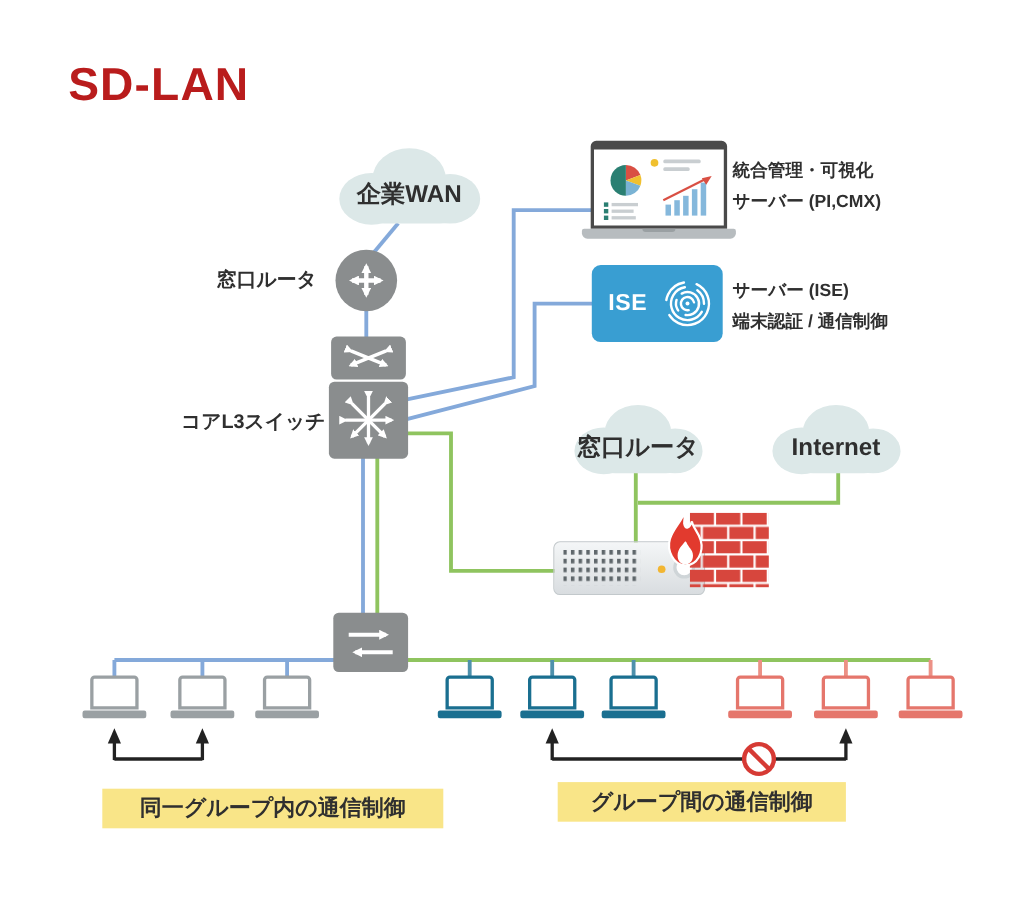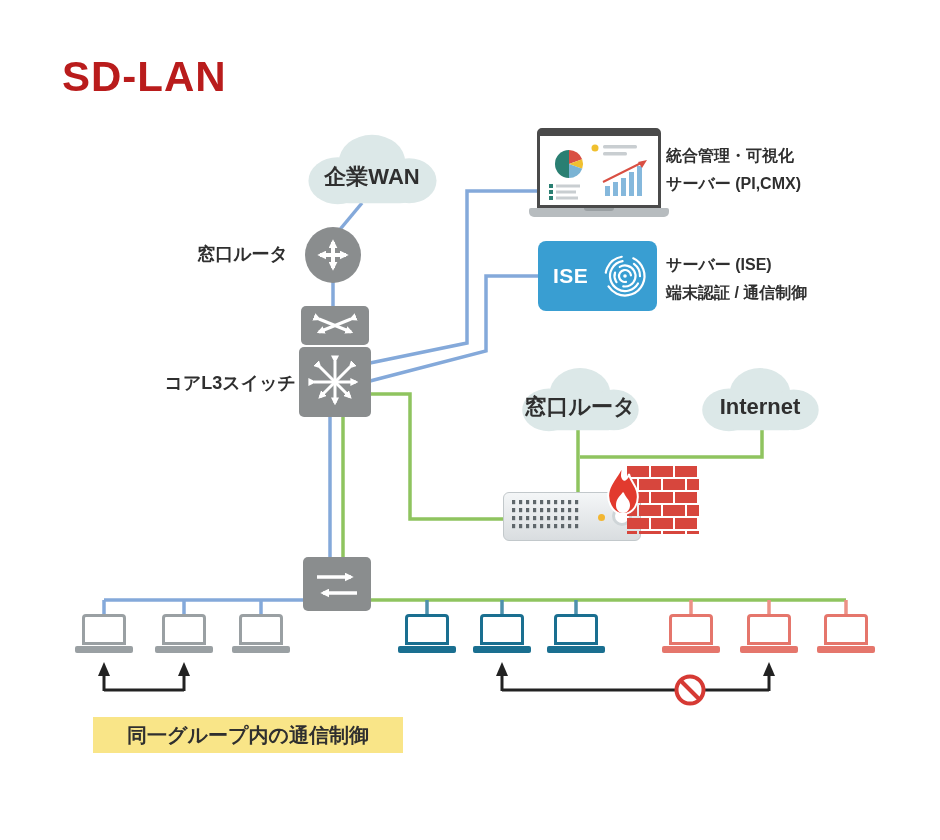--- a/index.html
+++ b/index.html
@@ -306,14 +306,15 @@
   <div class="laptop g-red" style="left:740px;">
       <div class="lp-screen"></div>
       <div class="lp-base"></div>
     </div>
   <div class="laptop g-red" style="left:817px;">
       <div class="lp-screen"></div>
       <div class="lp-base"></div>
     </div>
 
   <div class="note" style="left:93px;top:703px;width:310px;margin-top:14px;">同一グループ内の通信制御</div>
+  <div class="note" style="left:507px;top:711px;width:262px;">グループ間の通信制御</div>
 
 </div>
 
 </body></html>

